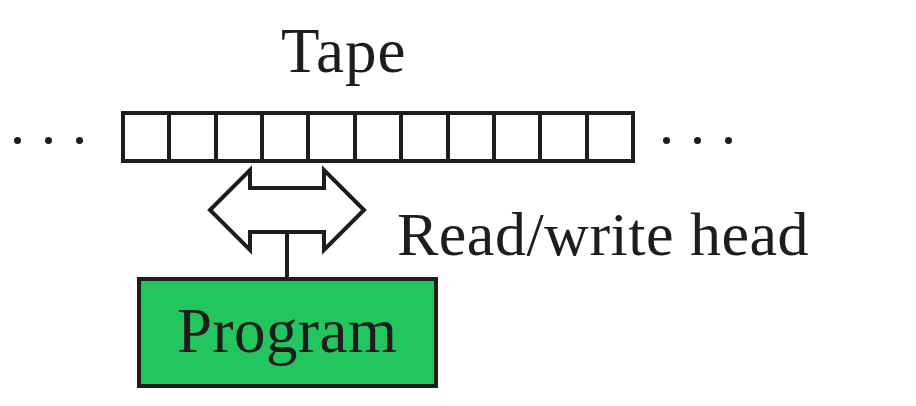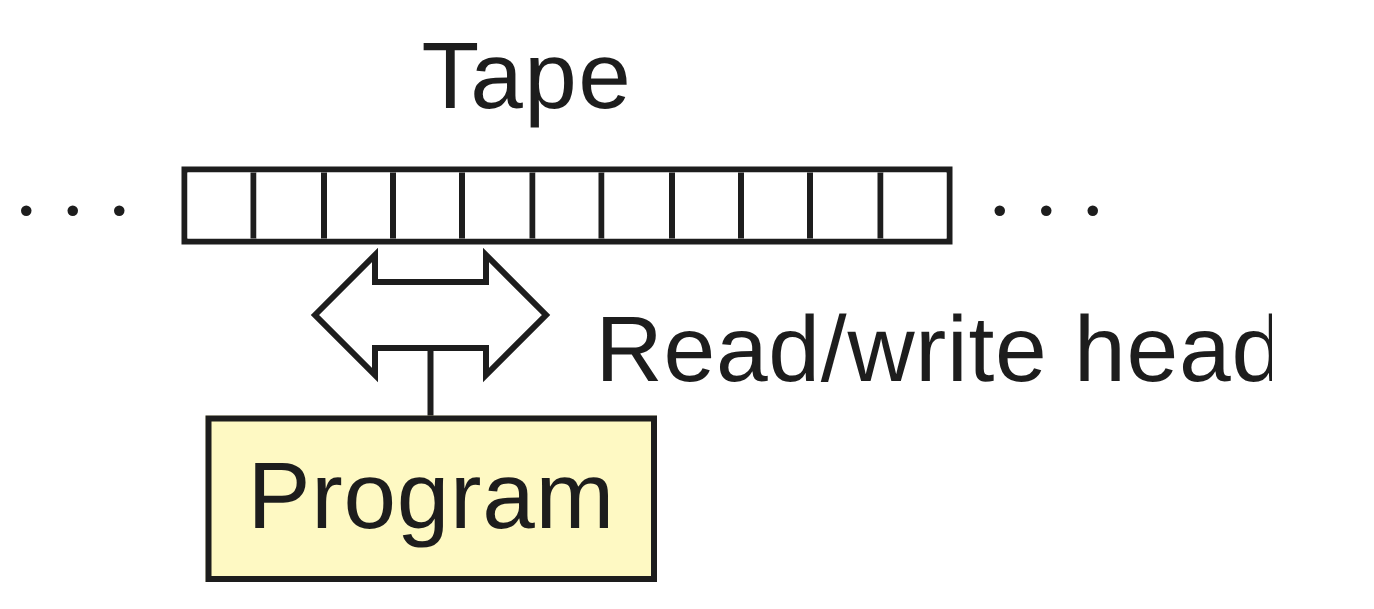--- a/index.html
+++ b/index.html
@@ -6,21 +6,21 @@
     margin: 0;
     padding: 0;
     background: #ffffff;
   }
   .canvas {
     position: relative;
     width: 848px;
     height: 406px;
     background: #ffffff;
     overflow: hidden;
-    font-family: Liberation Sans, sans-serif;
+    font-family: Liberation Serif, serif;
     color: #1d1d1d;
   }
   .label {
     position: absolute;
     line-height: 1;
     white-space: nowrap;
     color: #1d1d1d;
   }
   .tape-title {
     left: 281px;
@@ -75,24 +75,25 @@
     pointer-events: none;
   }
   .program-box {
     position: absolute;
     left: 137px;
     top: 277px;
     width: 301px;
     height: 111px;
     border: 4px solid #1d1d1d;
     box-sizing: border-box;
-    background: #fef9c3;
+    background: #22c55e;
     display: flex;
     align-items: center;
-    justify-content: center;
+    justify-content: flex-start;
+    padding-left: 36px;
   }
   .program-label {
     font-size: 63px;
     line-height: 1;
     letter-spacing: 0.5px;
     margin-top: -2px;
   }
 </style>
 </head>
 <body>

